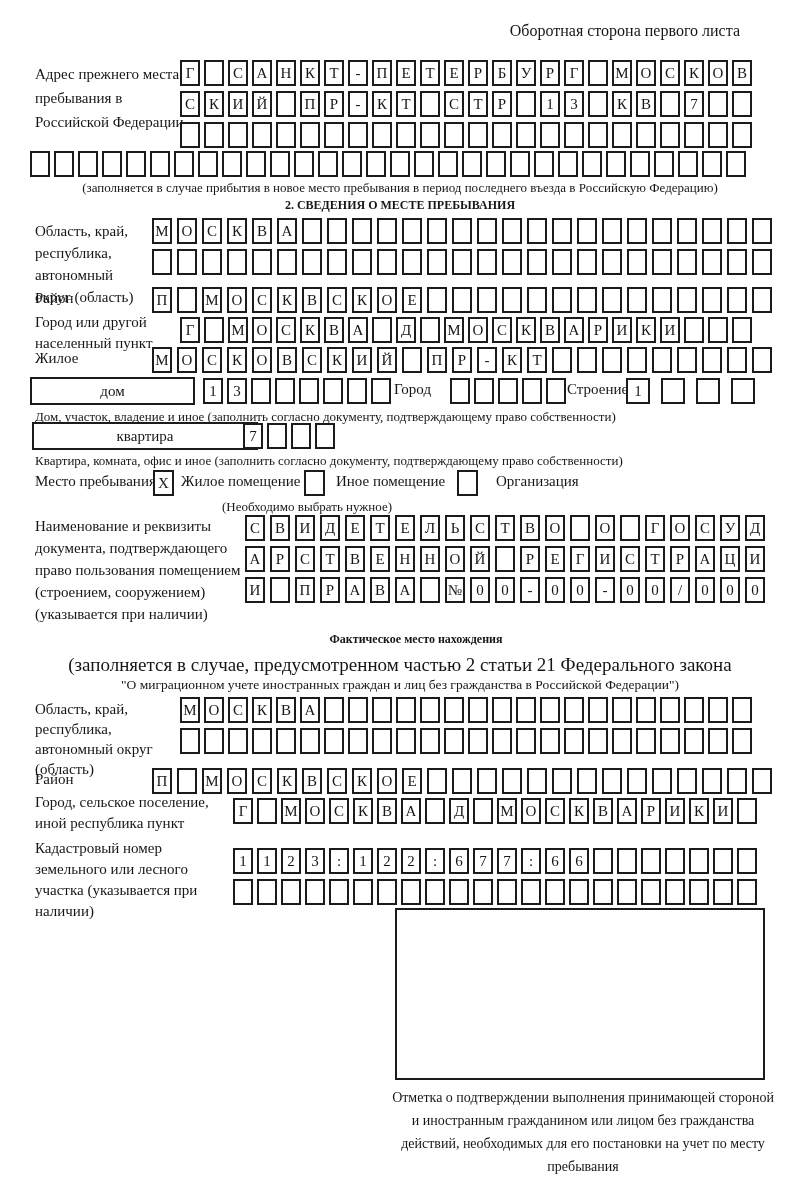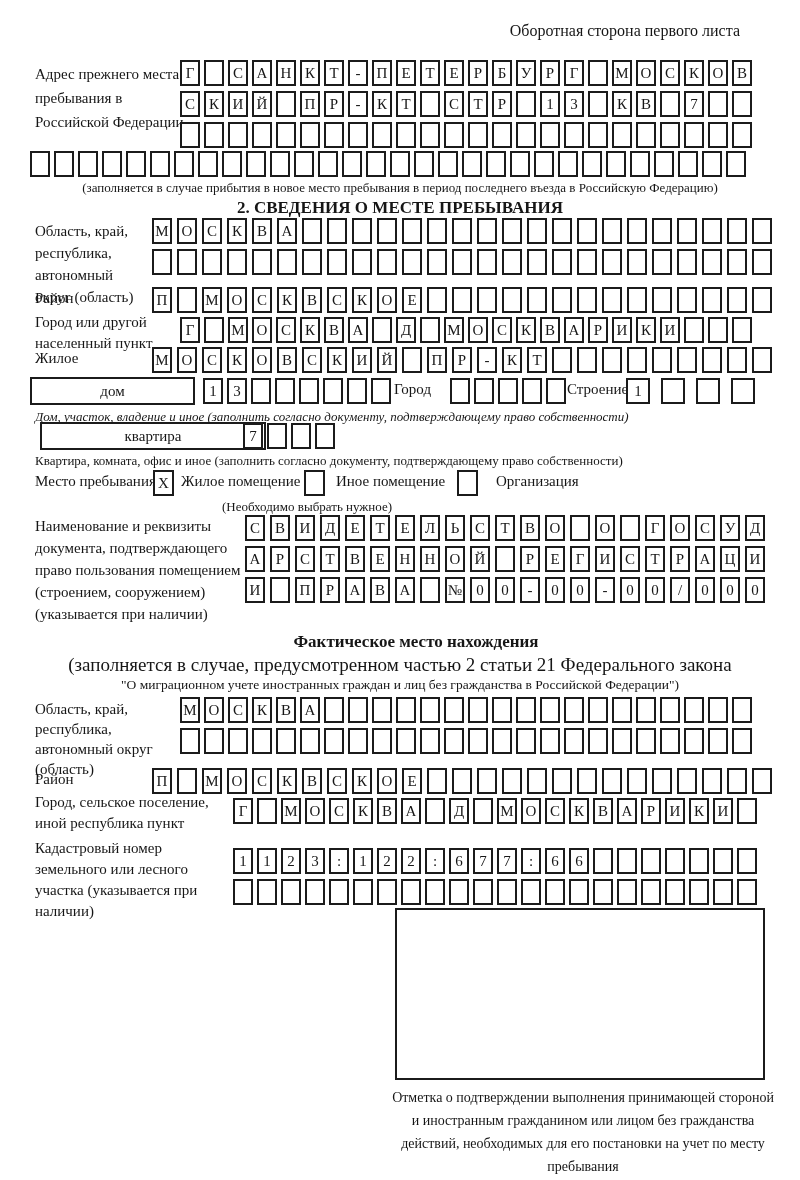--- a/index.html
+++ b/index.html
@@ -14,21 +14,21 @@
     width:20px;height:26px;box-sizing:border-box;flex:0 0 auto;
     border:2px solid #1b1b1b;background:#fff;
     display:flex;align-items:center;justify-content:center;
     font-size:15px;line-height:1;
   }
   .cellrow.wide{gap:11px;}
   .cellrow.wide .cell{width:24px;}
   .lbl{position:absolute;font-size:15px;}
   .note{position:absolute;font-size:13px;white-space:nowrap;}
   .center{left:0;right:0;text-align:center;}
-  .title{position:absolute;font-size:17px;font-weight:bold;}
+  .title{position:absolute;font-size:12px;font-weight:bold;}
   .bigbox{
     position:absolute;box-sizing:border-box;border:2px solid #1b1b1b;height:28px;
     display:flex;align-items:center;justify-content:center;font-size:15px;background:#fff;
   }
   .chk{
     position:absolute;width:21px;height:26px;box-sizing:border-box;
     border:2px solid #1b1b1b;display:flex;align-items:center;justify-content:center;
     font-size:15px;background:#fff;
   }
   .stampbox{
@@ -321,23 +321,23 @@
     <div class="cell"></div>
     <div class="cell"></div>
   </div>
 <div class="lbl" style="left:567px;top:381px;">Строение</div>
 <div class="cellrow wide" style="left:626px;top:378px;">
     <div class="cell">1</div>
     <div class="cell"></div>
     <div class="cell"></div>
     <div class="cell"></div>
   </div>
-<div class="note" style="left:35px;top:409px;font-style:italic;">Дом, участок, владение и иное (заполнить согласно документу, подтверждающему право собственности)</div>
-
-<div class="bigbox" style="left:40px;top:422px;width:226px;">квартира</div>
+<div class="note" style="left:35px;top:409px;">Дом, участок, владение и иное (заполнить согласно документу, подтверждающему право собственности)</div>
+
+<div class="bigbox" style="left:32px;top:422px;width:226px;">квартира</div>
 <div class="cellrow" style="left:243px;top:423px;">
     <div class="cell">7</div>
     <div class="cell"></div>
     <div class="cell"></div>
     <div class="cell"></div>
   </div>
 <div class="note" style="left:35px;top:453px;">Квартира, комната, офис и иное (заполнить согласно документу, подтверждающему право собственности)</div>
 
 <div class="lbl" style="left:35px;top:473px;">Место пребывания:</div>
 <div class="chk" style="left:153px;top:470px;">X</div>

